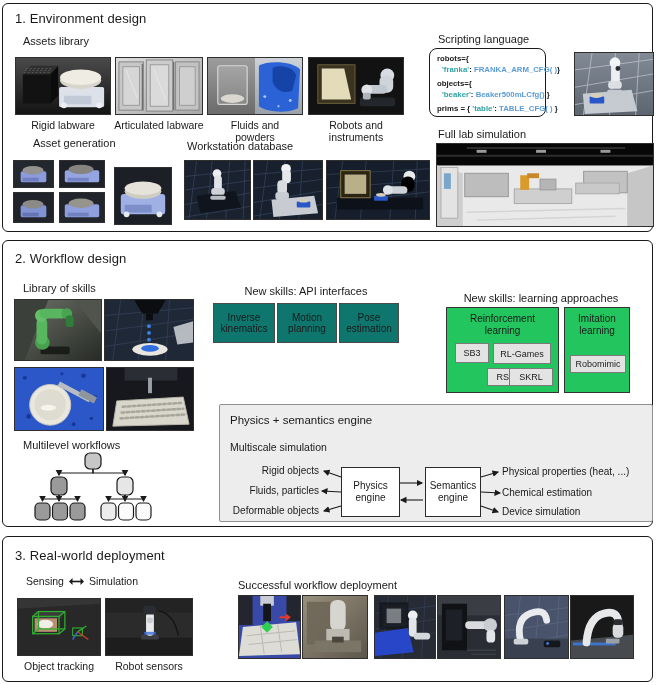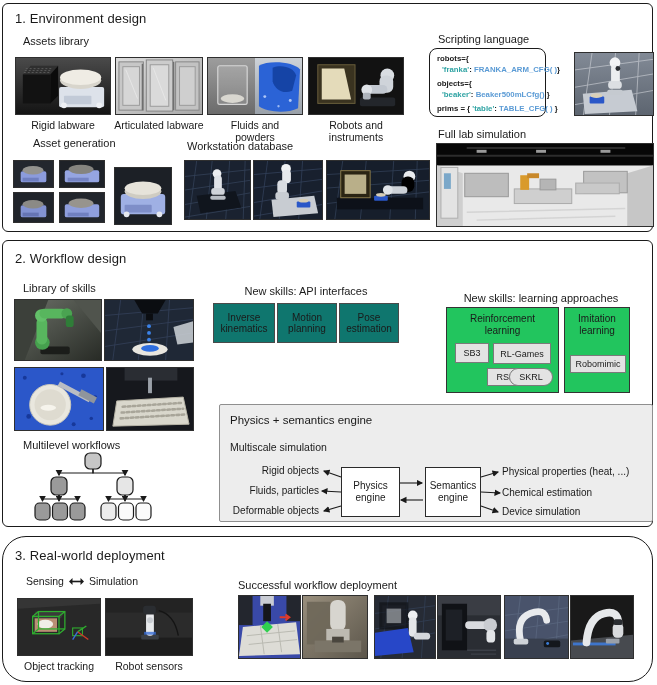--- a/index.html
+++ b/index.html
@@ -341,21 +341,21 @@
   <div class="apibox" style="left:274px;top:62px;width:60px;height:40px;">Motion planning</div>
   <div class="apibox" style="left:336px;top:62px;width:60px;height:40px;">Pose estimation</div>
 
   <div class="abs lbl" style="left:440px;top:51px;width:196px;text-align:center;">New skills: learning approaches</div>
 
   <div class="outerbox" style="left:443px;top:66px;width:113px;height:86px;">
     <div class="grouptitle" style="padding:0 10px;">Reinforcement learning</div>
     <div class="chip" style="left:8px;top:35px;width:34px;height:20px;">SB3</div>
     <div class="chip" style="left:46px;top:35px;width:58px;height:21px;">RL-Games</div>
     <div class="chip" style="left:8px;top:60px;width:50px;height:18px;margin-left:32px;">RSL RL</div>
-    <div class="chip" style="left:62px;top:60px;width:44px;height:18px;border-radius:9px;">SKRL</div>
+    <div class="chip" style="left:62px;top:60px;width:44px;height:18px;">SKRL</div>
   </div>
   <div class="outerbox" style="left:561px;top:66px;width:66px;height:86px;padding-left:48px;">
     <div class="grouptitle" style="padding:0 8px;">Imitation learning</div>
     <div class="chip" style="left:5px;top:47px;width:56px;height:18px;">Robomimic</div>
   </div>
 
   <div class="abs lbl" style="left:20px;top:198px;">Multilevel workflows</div>
 
   <div class="abs" style="left:26px;top:210px;width:124px;height:72px;">
     <svg width="124" height="72" viewBox="0 0 124 72">
@@ -410,21 +410,21 @@
 
     <div class="enginebox" style="left:121px;top:62px;width:59px;height:50px;">Physics engine</div>
     <div class="enginebox" style="left:205px;top:62px;width:56px;height:50px;">Semantics engine</div>
 
     <div class="flowlbl" style="left:282px;top:61px;">Physical properties (heat, ...)</div>
     <div class="flowlbl" style="left:282px;top:82px;">Chemical estimation</div>
     <div class="flowlbl" style="left:282px;top:101px;">Device simulation</div>
   </div>
 </div>
 
-<div class="panel" style="left:2px;top:536px;width:651px;height:146px;border-radius:24px;">
+<div class="panel" style="left:2px;top:536px;width:651px;height:146px;">
   <div class="abs ptitle" style="left:12px;top:11px;">3. Real-world deployment</div>
 
   <div class="sensrow" style="left:23px;top:38px;">
     <span>Sensing</span>
     <svg width="15" height="9" viewBox="0 0 15 9">
       <line x1="3" y1="4.5" x2="12" y2="4.5" stroke="#1a1a1a" stroke-width="1.6"></line>
       <path d="M3.5,1 L0,4.5 L3.5,8 Z" fill="#1a1a1a"></path>
       <path d="M11.5,1 L15,4.5 L11.5,8 Z" fill="#1a1a1a"></path>
     </svg>
     <span>Simulation</span>

